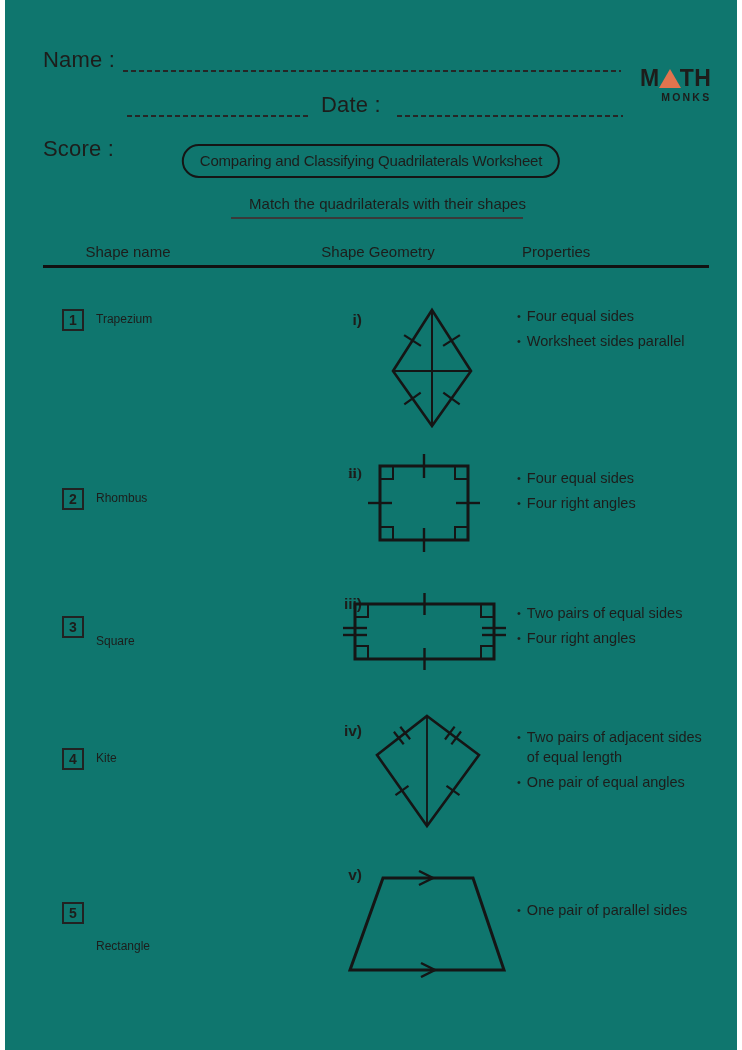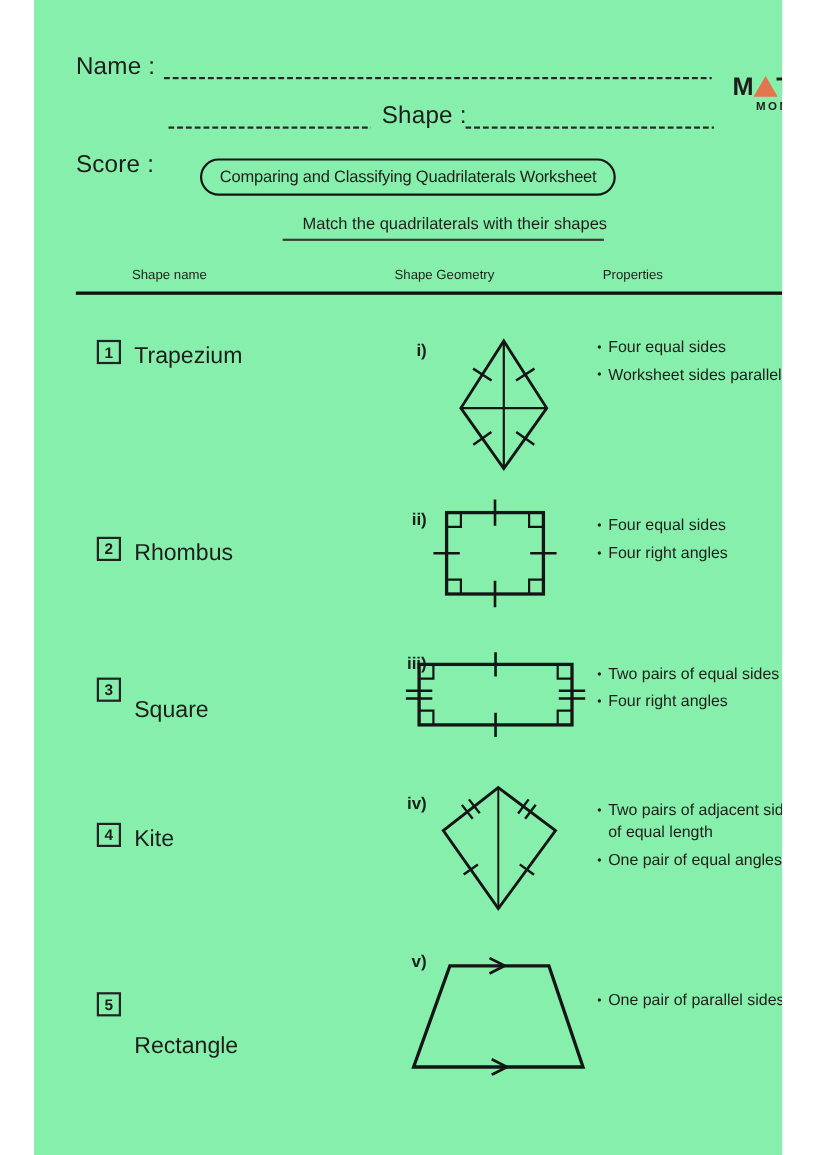--- a/index.html
+++ b/index.html
@@ -1,18 +1,18 @@
 <!DOCTYPE html>
 <html><head>
 <meta charset="utf-8">
 <style>
   * { margin:0; padding:0; box-sizing:border-box; }
   html,body { background:#fff; }
   .page {
-    position:relative; width:680px; height:1050px; background:#86efac;
+    position:relative; width:732px; height:1050px; background:#0f766e;
     font-family:"Liberation Sans","DejaVu Sans",sans-serif; color:#1d1d1b;
     overflow:hidden; margin:0 auto;
   }
   .abs { position:absolute; }
 
   
   .field-label { font-size:22px; letter-spacing:0.2px; }
   .fill-line { height:3px;
     background:repeating-linear-gradient(90deg,#262626 0 5px,transparent 5px 8px);
     background-size:8px 2px; background-position:0 bottom; background-repeat:repeat-x; }
@@ -23,45 +23,45 @@
     border-bottom:19px solid #e2744e; margin:0 -1px; }
   .logo-sub { font-weight:bold; font-size:10.5px; letter-spacing:2.2px; margin-top:3px; }
 
   .title-pill { left:50%; transform:translateX(-50%); top:144px; height:34px;
     border:2.5px solid #151515; border-radius:17px; padding:0 16px; white-space:nowrap;
     font-size:15px; line-height:30px; letter-spacing:-0.2px; }
   .subtitle { left:0; width:742px; top:195px; text-align:center; font-size:15px;padding-left:23px; }
   .subtitle-rule { left:226px; top:217px; width:292px; height:2px; background:#3a3a3a; }
 
   
-  .colhead { font-size:12px; }
+  .colhead { font-size:15px; }
   .head-rule { left:38px; top:265px; width:666px; height:2.5px; background:#111; }
 
   
   .numbox { width:22px; height:22px; border:2px solid #222; display:flex; align-items:center; justify-content:center;
     font-size:14px; font-weight:600; }
-  .shape-name { font-size:21px; }
+  .shape-name { font-size:12px; }
   .numeral { width:42px; text-align:right; font-size:15.5px; font-weight:600; }
   .props { list-style:none; width:200px; }
   .props li { display:flex; gap:6px; font-size:14.5px; line-height:20px; margin-bottom:5px; }
   .bullet { font-size:11px; line-height:20px; flex:0 0 auto; }
   svg { display:block; }
   .geo-stroke { stroke:#151515; fill:none; }
 </style>
 </head>
 <body>
 
 <div class="page">
 
   <div class="abs field-label" style="left:38px; top:47px;">Name :</div>
   <div class="abs fill-line" style="left:118px; top:69px; width:498px;"></div>
 
   <div class="abs field-label" style="left:38px; top:92px;margin-top:44px;">Score :</div>
   <div class="abs fill-line" style="left:122px; top:114px; width:184px;"></div>
-  <div class="abs field-label" style="left:316px; top:92px;">Shape :</div>
+  <div class="abs field-label" style="left:316px; top:92px;">Date :</div>
   <div class="abs fill-line" style="left:392px; top:114px; width:226px;"></div>
 
   <div class="abs logo" style="left:635px; top:69px;">
     <div class="logo-top">
       <span>M</span>
       <span class="logo-tri"></span>
       <span>TH</span>
     </div>
     <div class="logo-sub">MONKS</div>
   </div>
@@ -101,21 +101,21 @@
     <li>
       <span class="bullet">•</span>
       <span>Worksheet sides parallel</span>
     </li>
   </ul>
 
   <div class="abs numbox" style="left:57px; top:488px;">
     <span>2</span>
   </div>
   <div class="abs shape-name" style="left:91px; top:491px;">Rhombus</div>
-  <div class="abs numeral" style="left:315px; top:464px;">ii)</div>
+  <div class="abs numeral" style="left:315px; top:464px;font-family:Liberation Serif, serif;">ii)</div>
 
   <svg class="abs" style="left:358px; top:452px;" width="122" height="104" viewBox="0 0 122 104">
     <g class="geo-stroke" stroke-width="3">
       <rect x="17" y="14" width="88" height="74"></rect>
       <polyline points="17,27 30,27 30,14" stroke-width="2"></polyline>
       <polyline points="105,27 92,27 92,14" stroke-width="2"></polyline>
       <polyline points="17,75 30,75 30,88" stroke-width="2"></polyline>
       <polyline points="105,75 92,75 92,88" stroke-width="2"></polyline>
       <line x1="61" y1="2" x2="61" y2="26" stroke-width="2.4"></line>
       <line x1="61" y1="76" x2="61" y2="100" stroke-width="2.4"></line>

